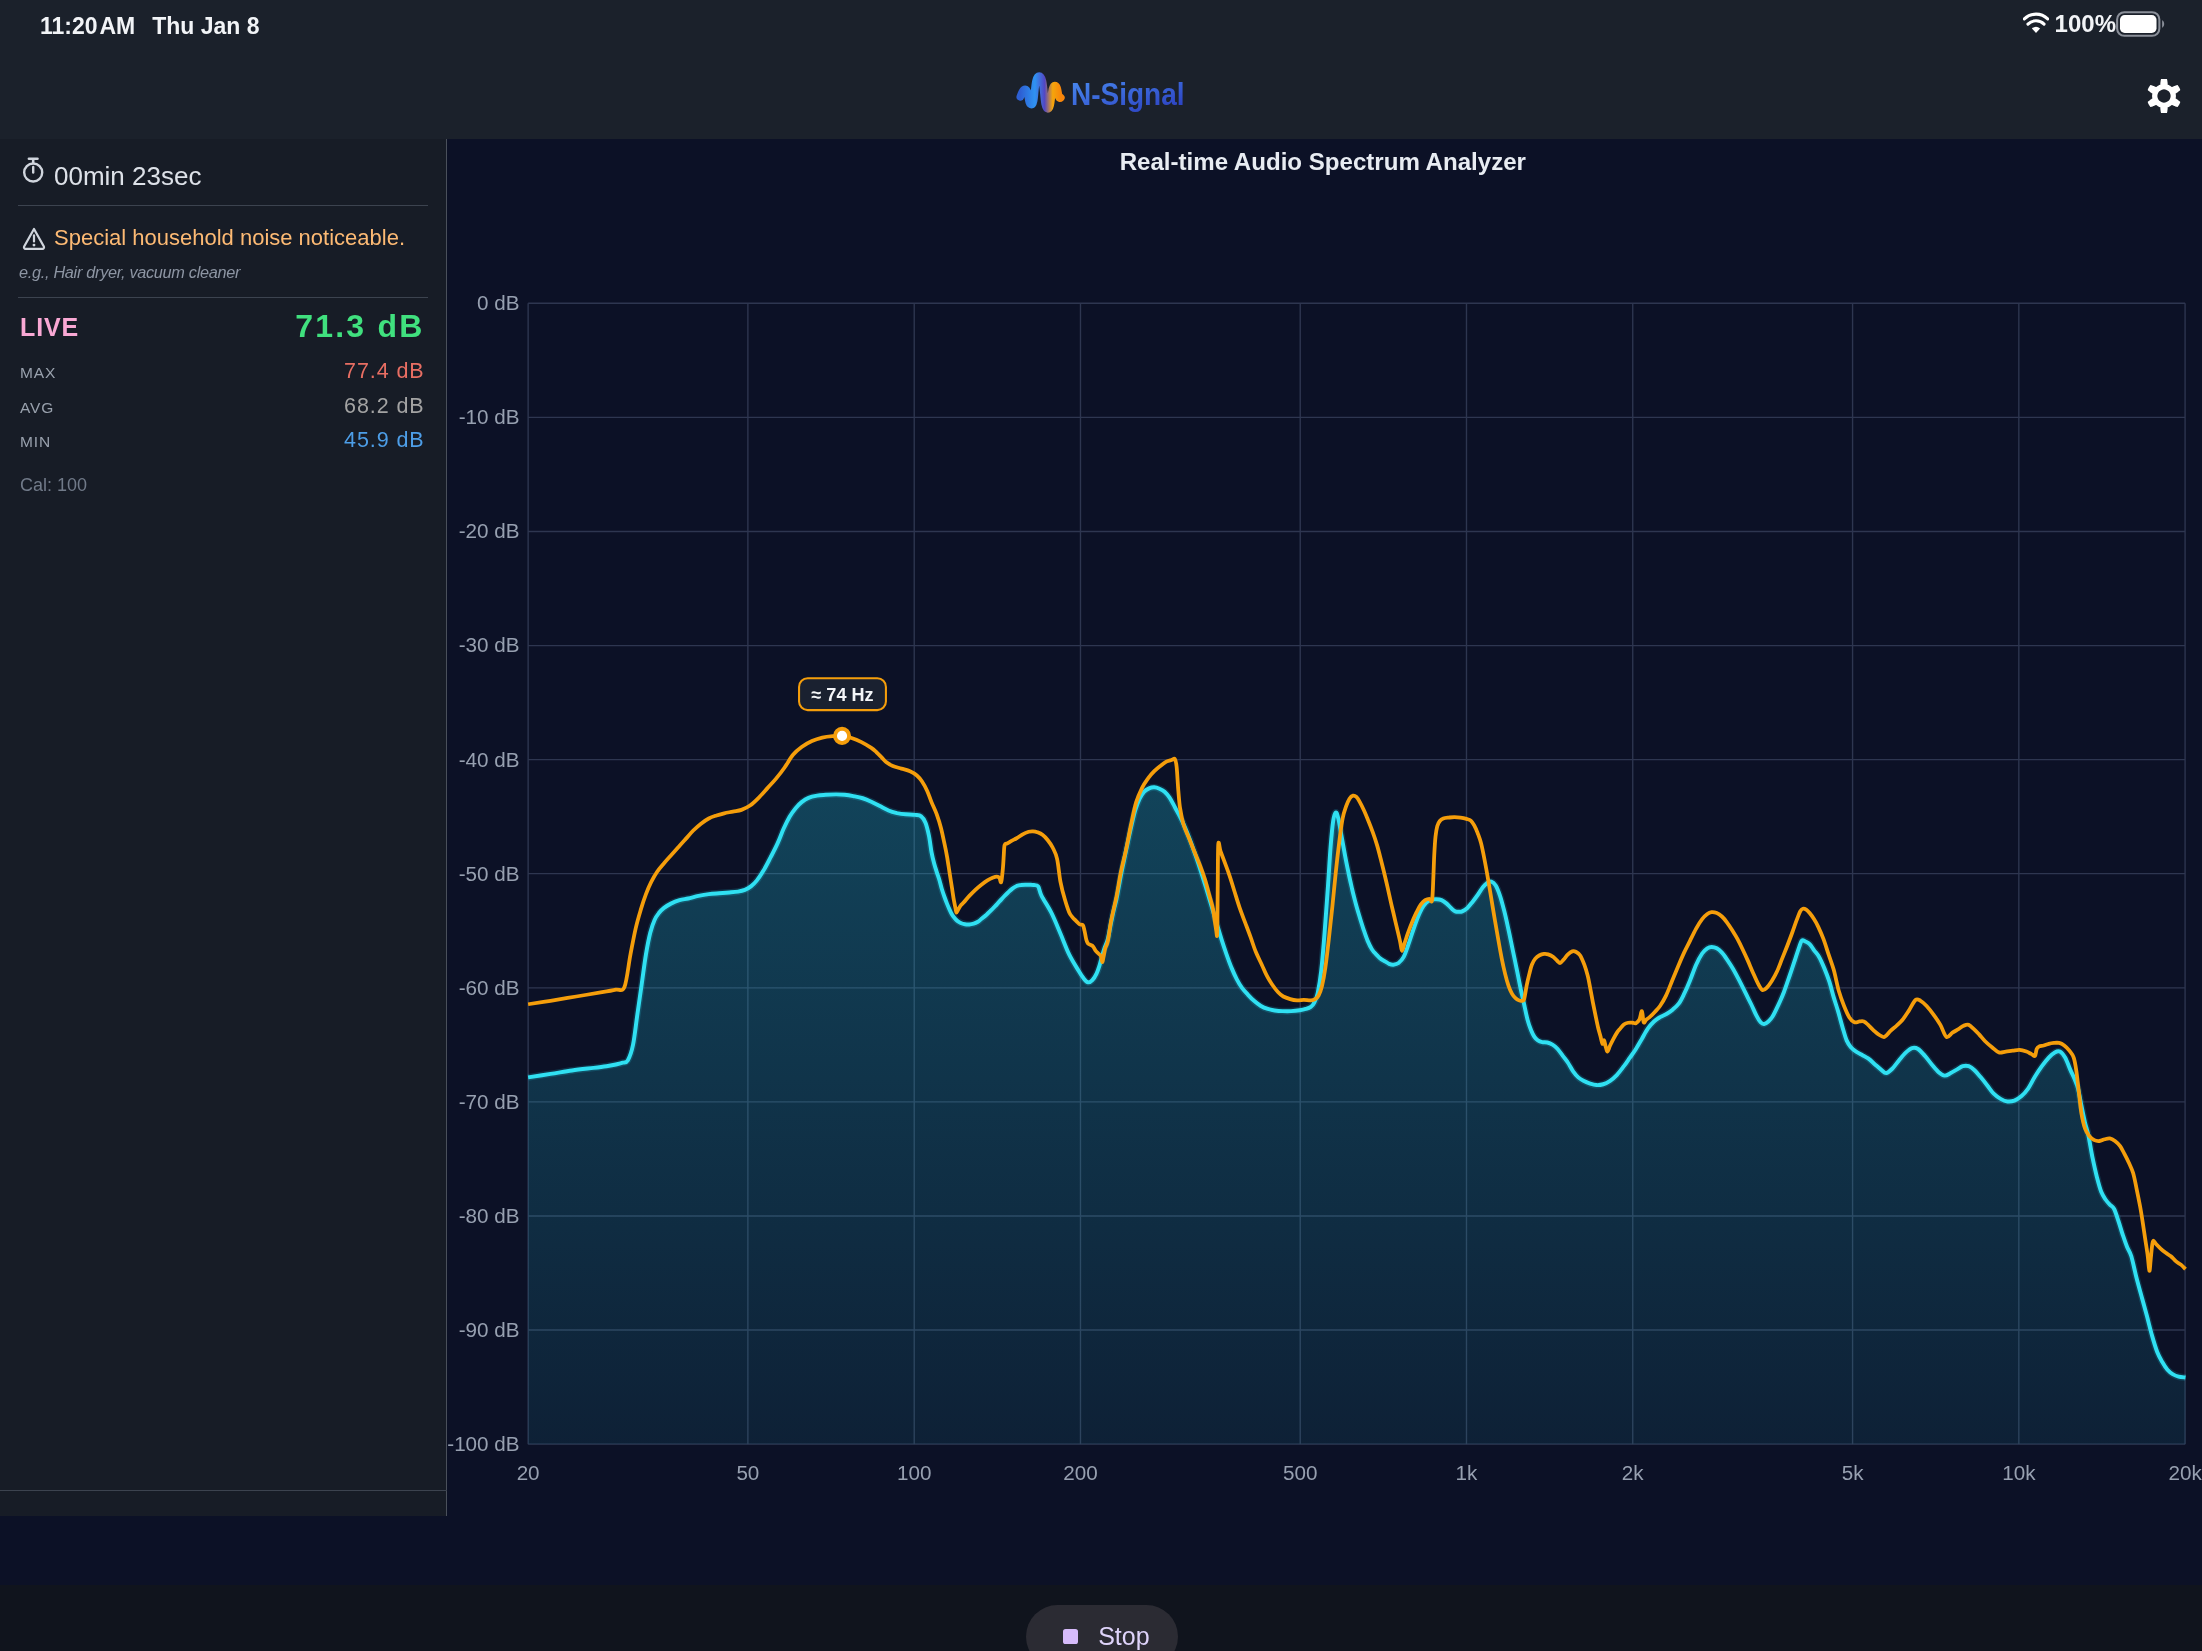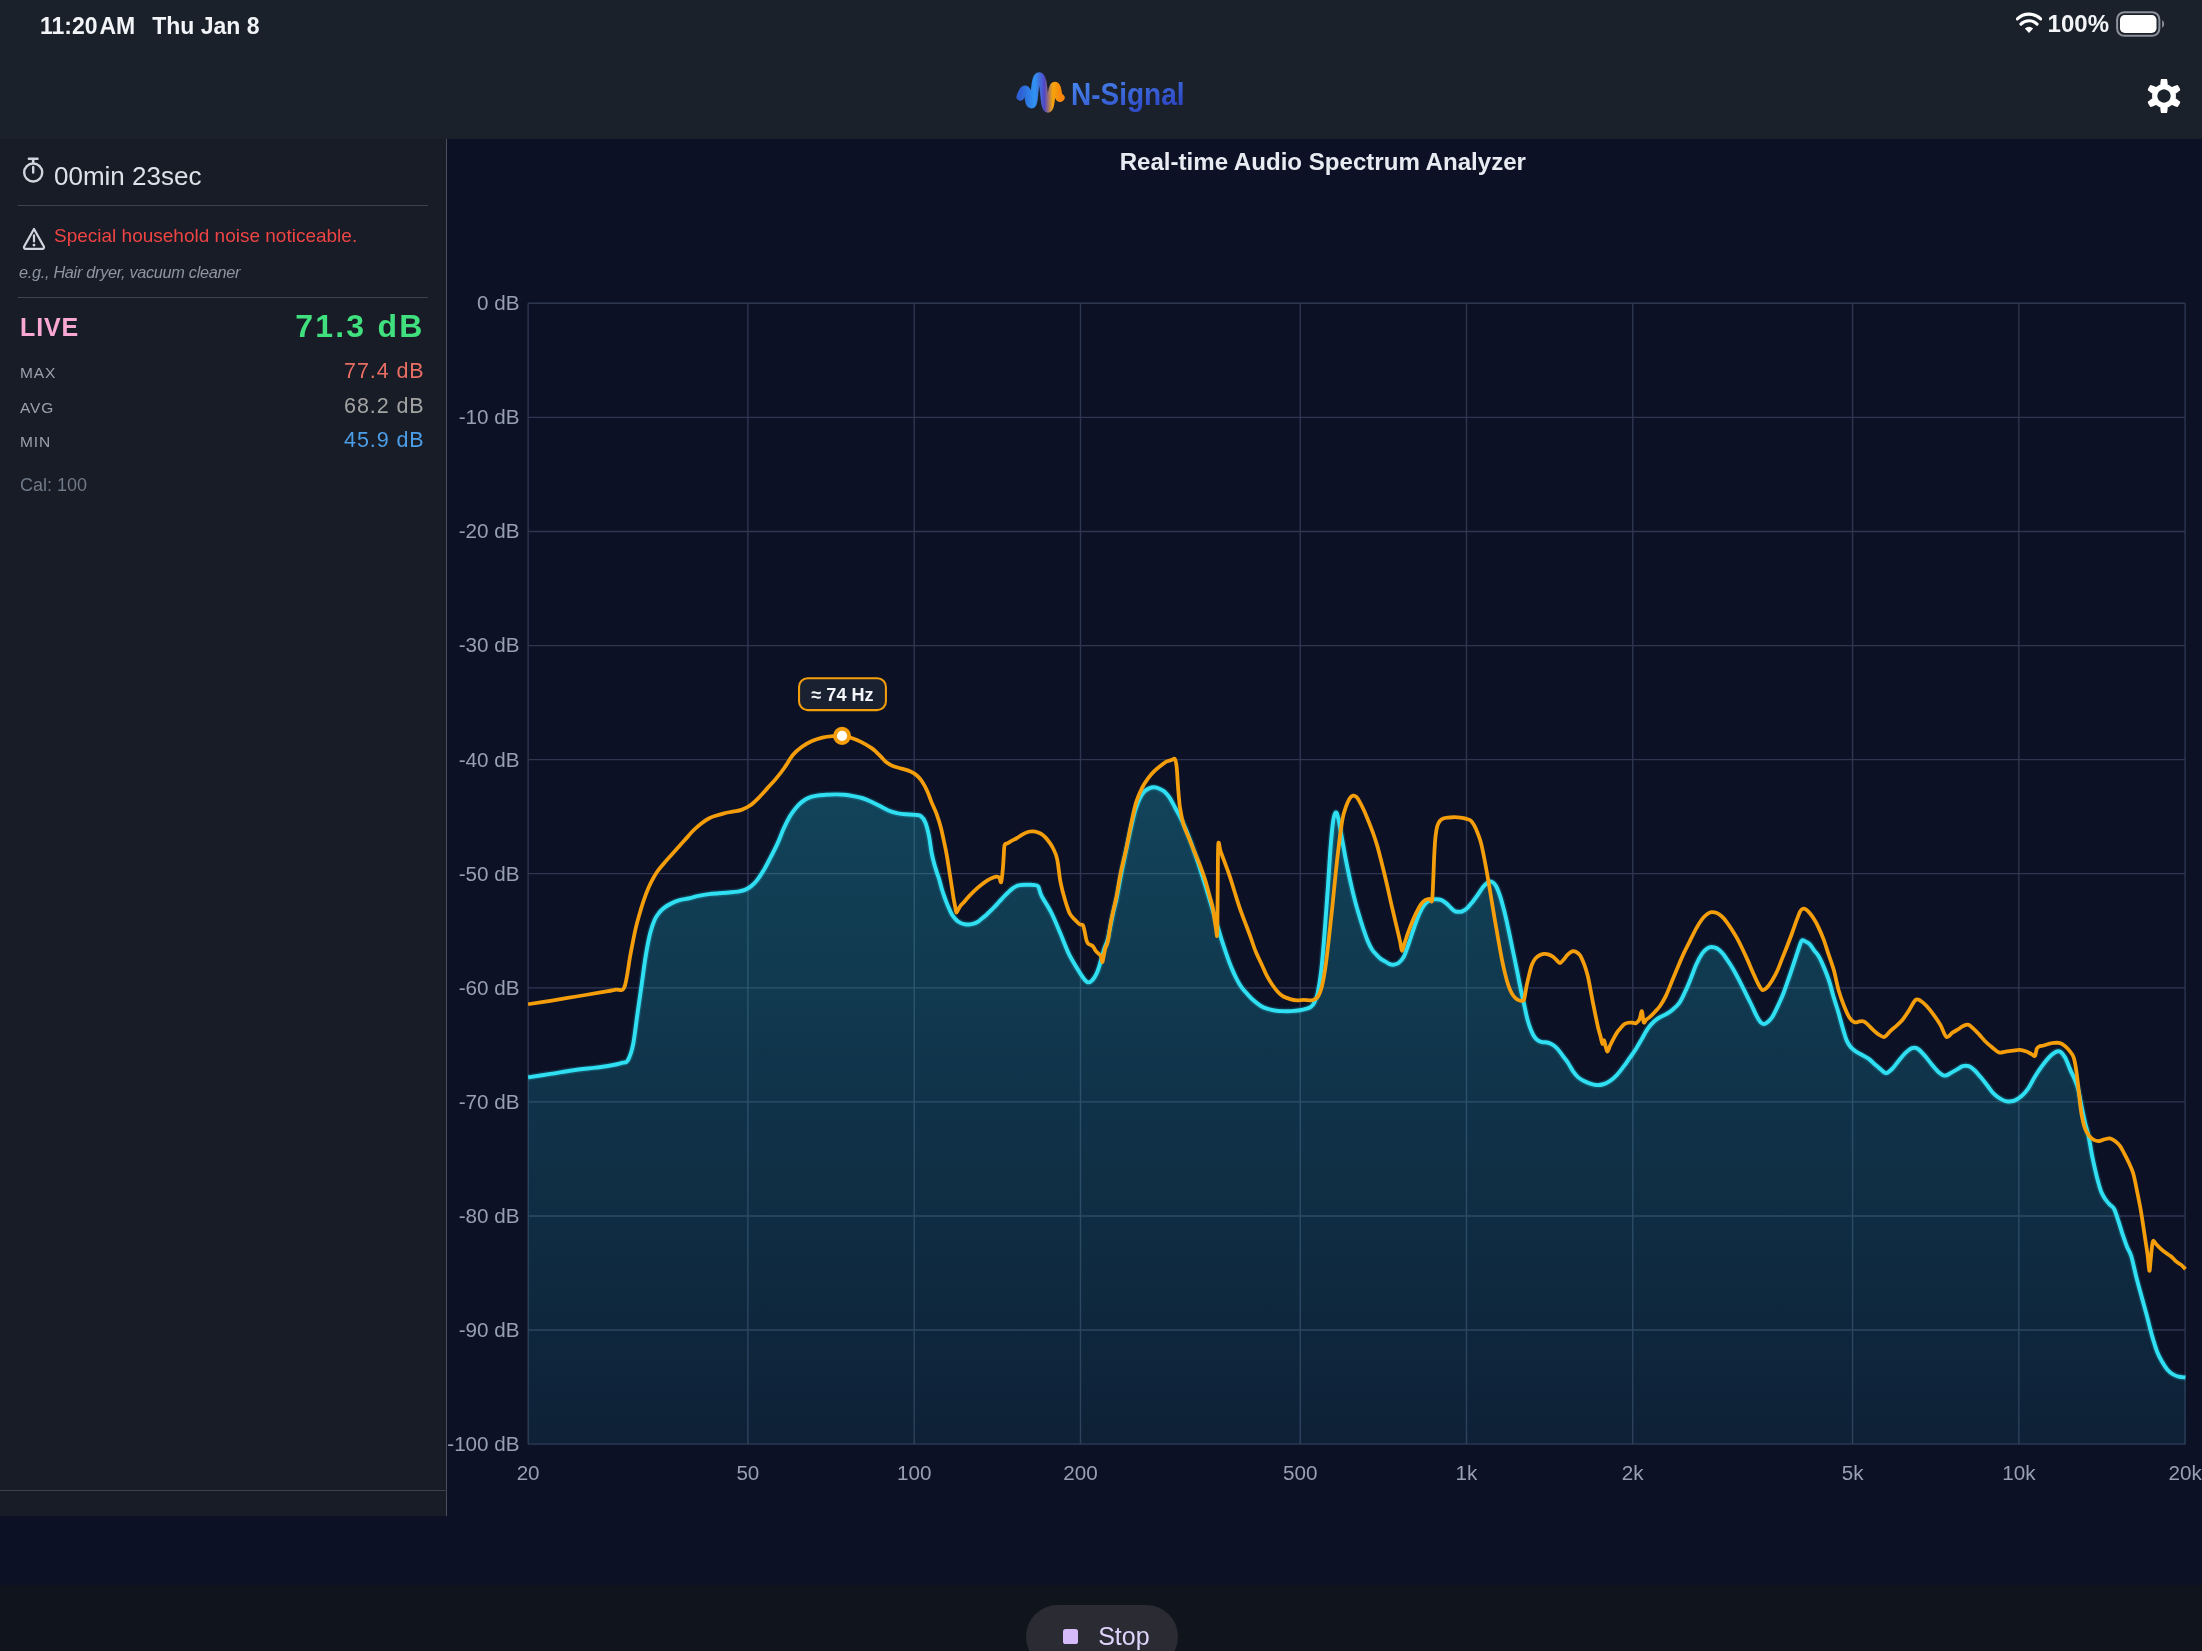--- a/index.html
+++ b/index.html
@@ -1,26 +1,26 @@
 <!DOCTYPE html>
 <html style="font-size:13.8px"><head>
 <meta charset="utf-8">
 <style>
   html,body{margin:0;padding:0;}
   body{-webkit-font-smoothing:antialiased;width:2203px;height:1652px;background:#0c1126;font-family:"Liberation Sans", sans-serif;overflow:hidden;position:relative;}
   .header{position:absolute;left:0;top:0;width:2203px;height:139px;background:#1b212b;}
   .status-left{position:absolute;left:40px;top:13px;font-size:23px;font-weight:700;color:#f2f4f7;}
   .status-left .date{font-weight:600;margin-left:17px;}
   .status-right{position:absolute;right:37px;top:10.3px;display:flex;align-items:center;color:#f2f4f7;}
-  .pct{font-size:24px;font-weight:600;margin-right:7px;margin-left:5.2px;}
+  .pct{font-size:24px;font-weight:600;margin-right:0;margin-left:5.2px;}
   .logo{position:absolute;left:0;top:65px;width:2203px;text-align:center;}
   .sidebar{position:absolute;left:0;top:139px;width:447px;height:1377px;background:#171c26;border-right:1.7px solid #4a505b;box-sizing:border-box;}
   .divider{position:absolute;left:18px;width:410px;height:0;border-top:1.7px solid #3c434f;}
   .timer-text{position:absolute;left:54px;top:21.5px;font-size:26px;color:#dde1e8;font-weight:400;}
-  .warn-text{position:absolute;left:54px;top:86px;font-size:19px;color:#ef4444;}
+  .warn-text{position:absolute;left:54px;top:86px;font-size:22px;color:#fdba74;}
   .eg-text{position:absolute;left:19px;top:124px;font-size:16.3px;color:#8d95a3;font-style:italic;letter-spacing:-0.3px;}
   .live-label{position:absolute;left:20px;top:174px;font-size:25px;font-weight:700;color:#f9a8d4;letter-spacing:0.9px;}
   .live-val{position:absolute;right:21.5px;top:169px;font-size:32px;font-weight:700;color:#40e07e;letter-spacing:2.2px;}
   .stat-label{position:absolute;left:20px;font-size:15.5px;color:#99a1ad;letter-spacing:0.9px;}
   .stat-val{position:absolute;right:21.5px;font-size:21.5px;font-weight:500;letter-spacing:0.9px;}
   .cal{position:absolute;left:20px;top:336px;font-size:18px;color:#717a89;}
   .footer{position:absolute;left:0;top:1585px;width:2203px;height:135px;background:#10141d;}
   .stopbtn{position:absolute;left:1026px;top:20px;width:152px;height:63px;background:#2b2b33;border-radius:32px;display:flex;align-items:center;justify-content:center;}
   .stopbtn .sq{width:14.6px;height:14.6px;background:#d6bbfa;border-radius:2.6px;margin:0 20.6px 0 8.6px;}
   .stopbtn .txt{font-size:25px;color:#ded3fa;font-weight:400;}

